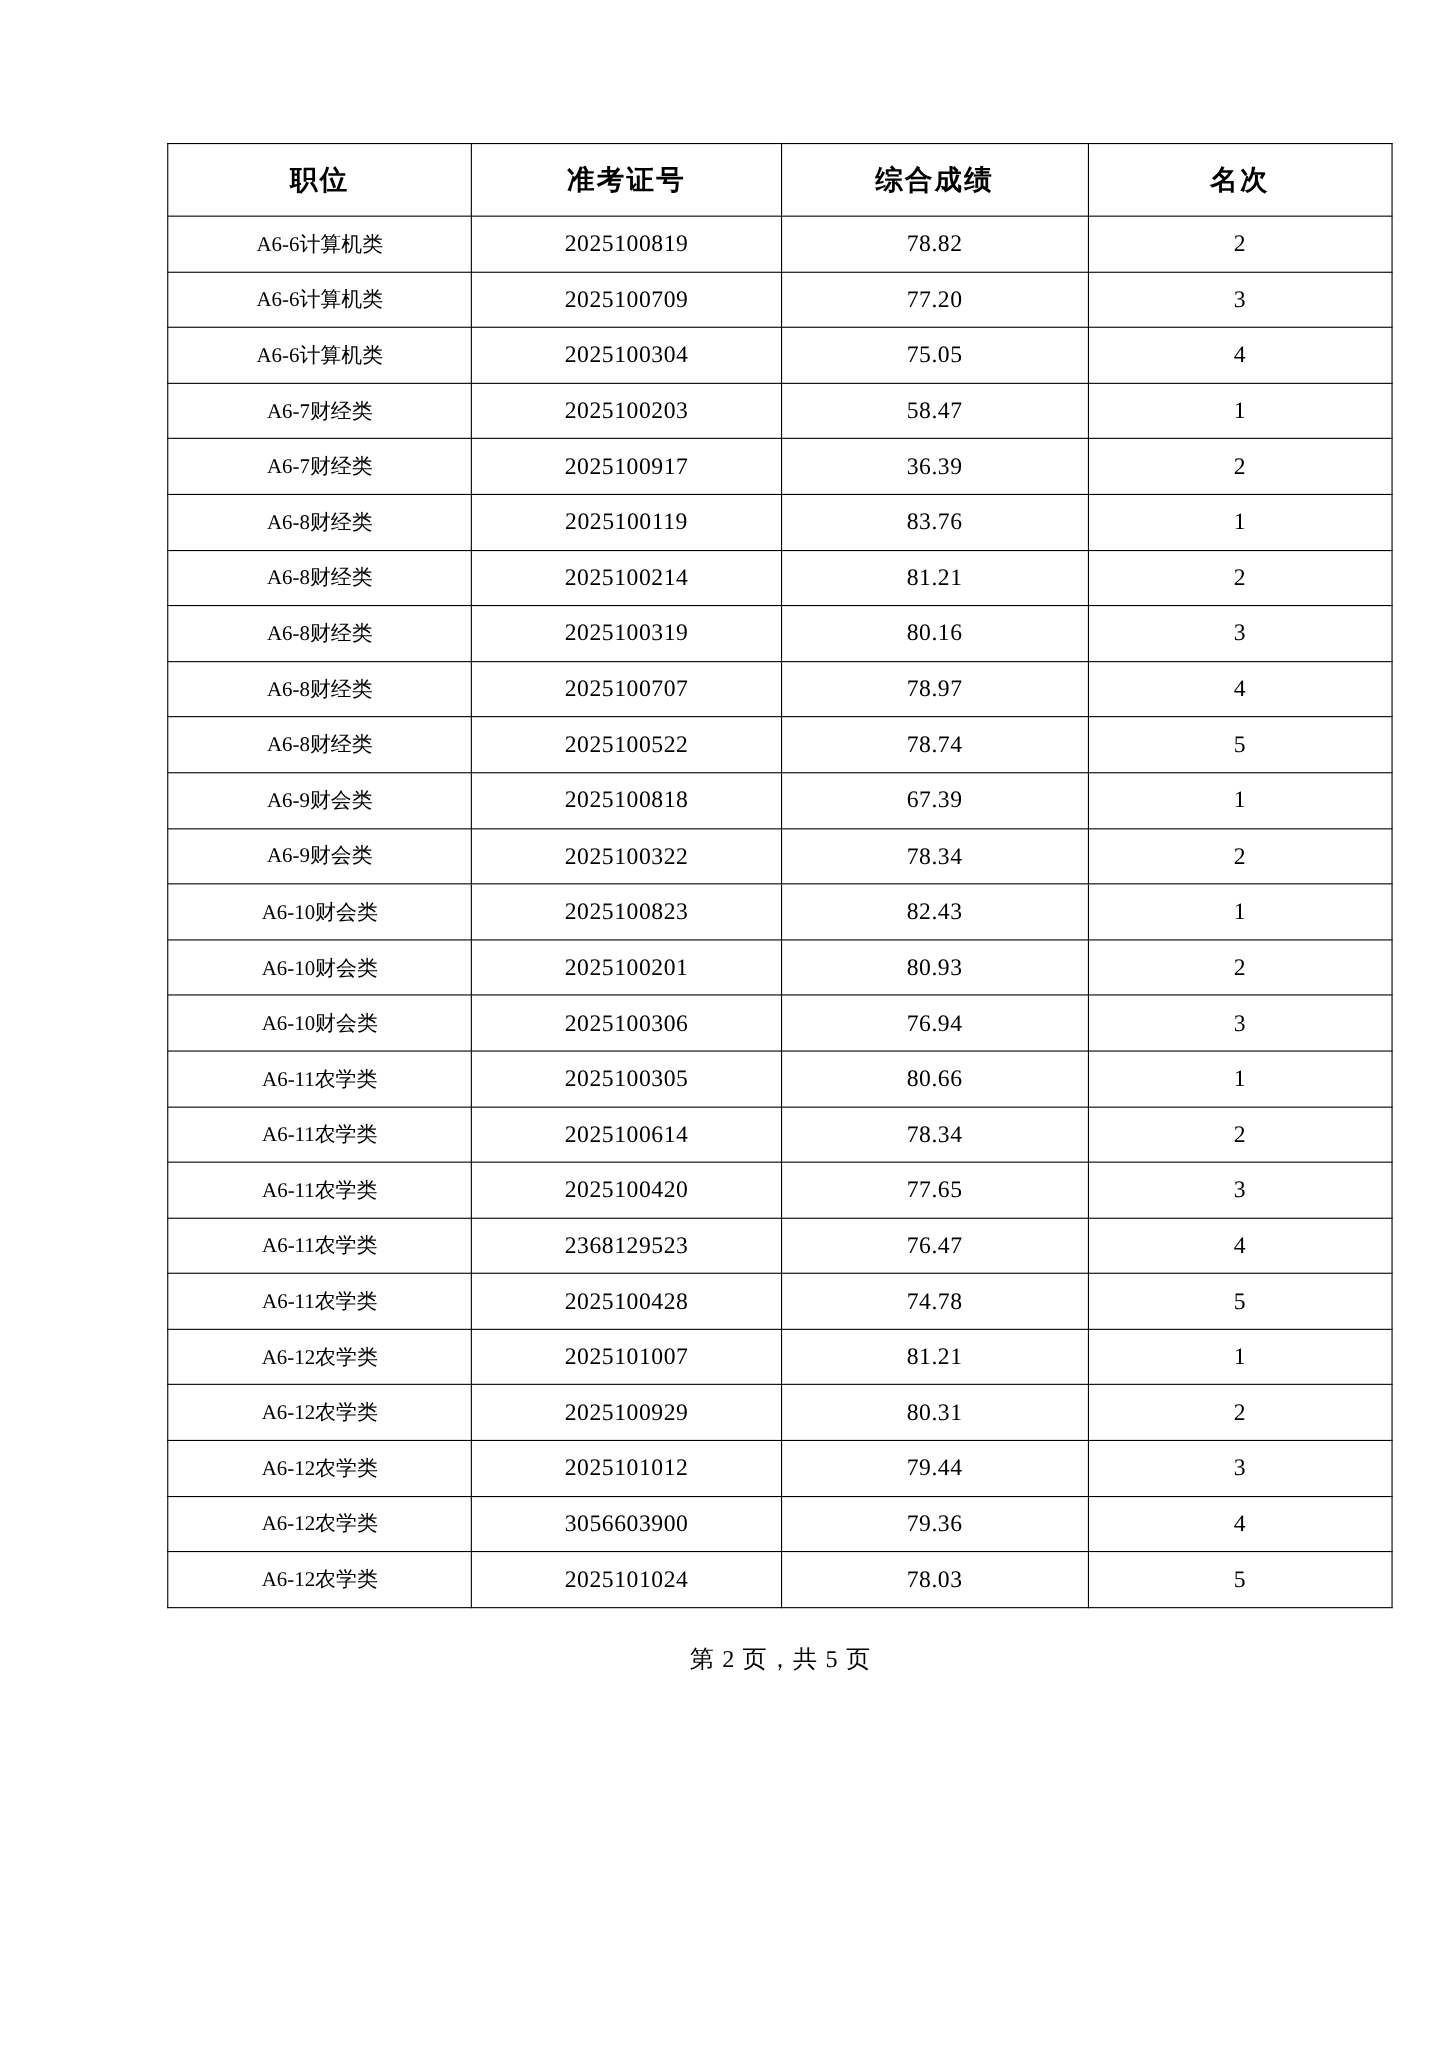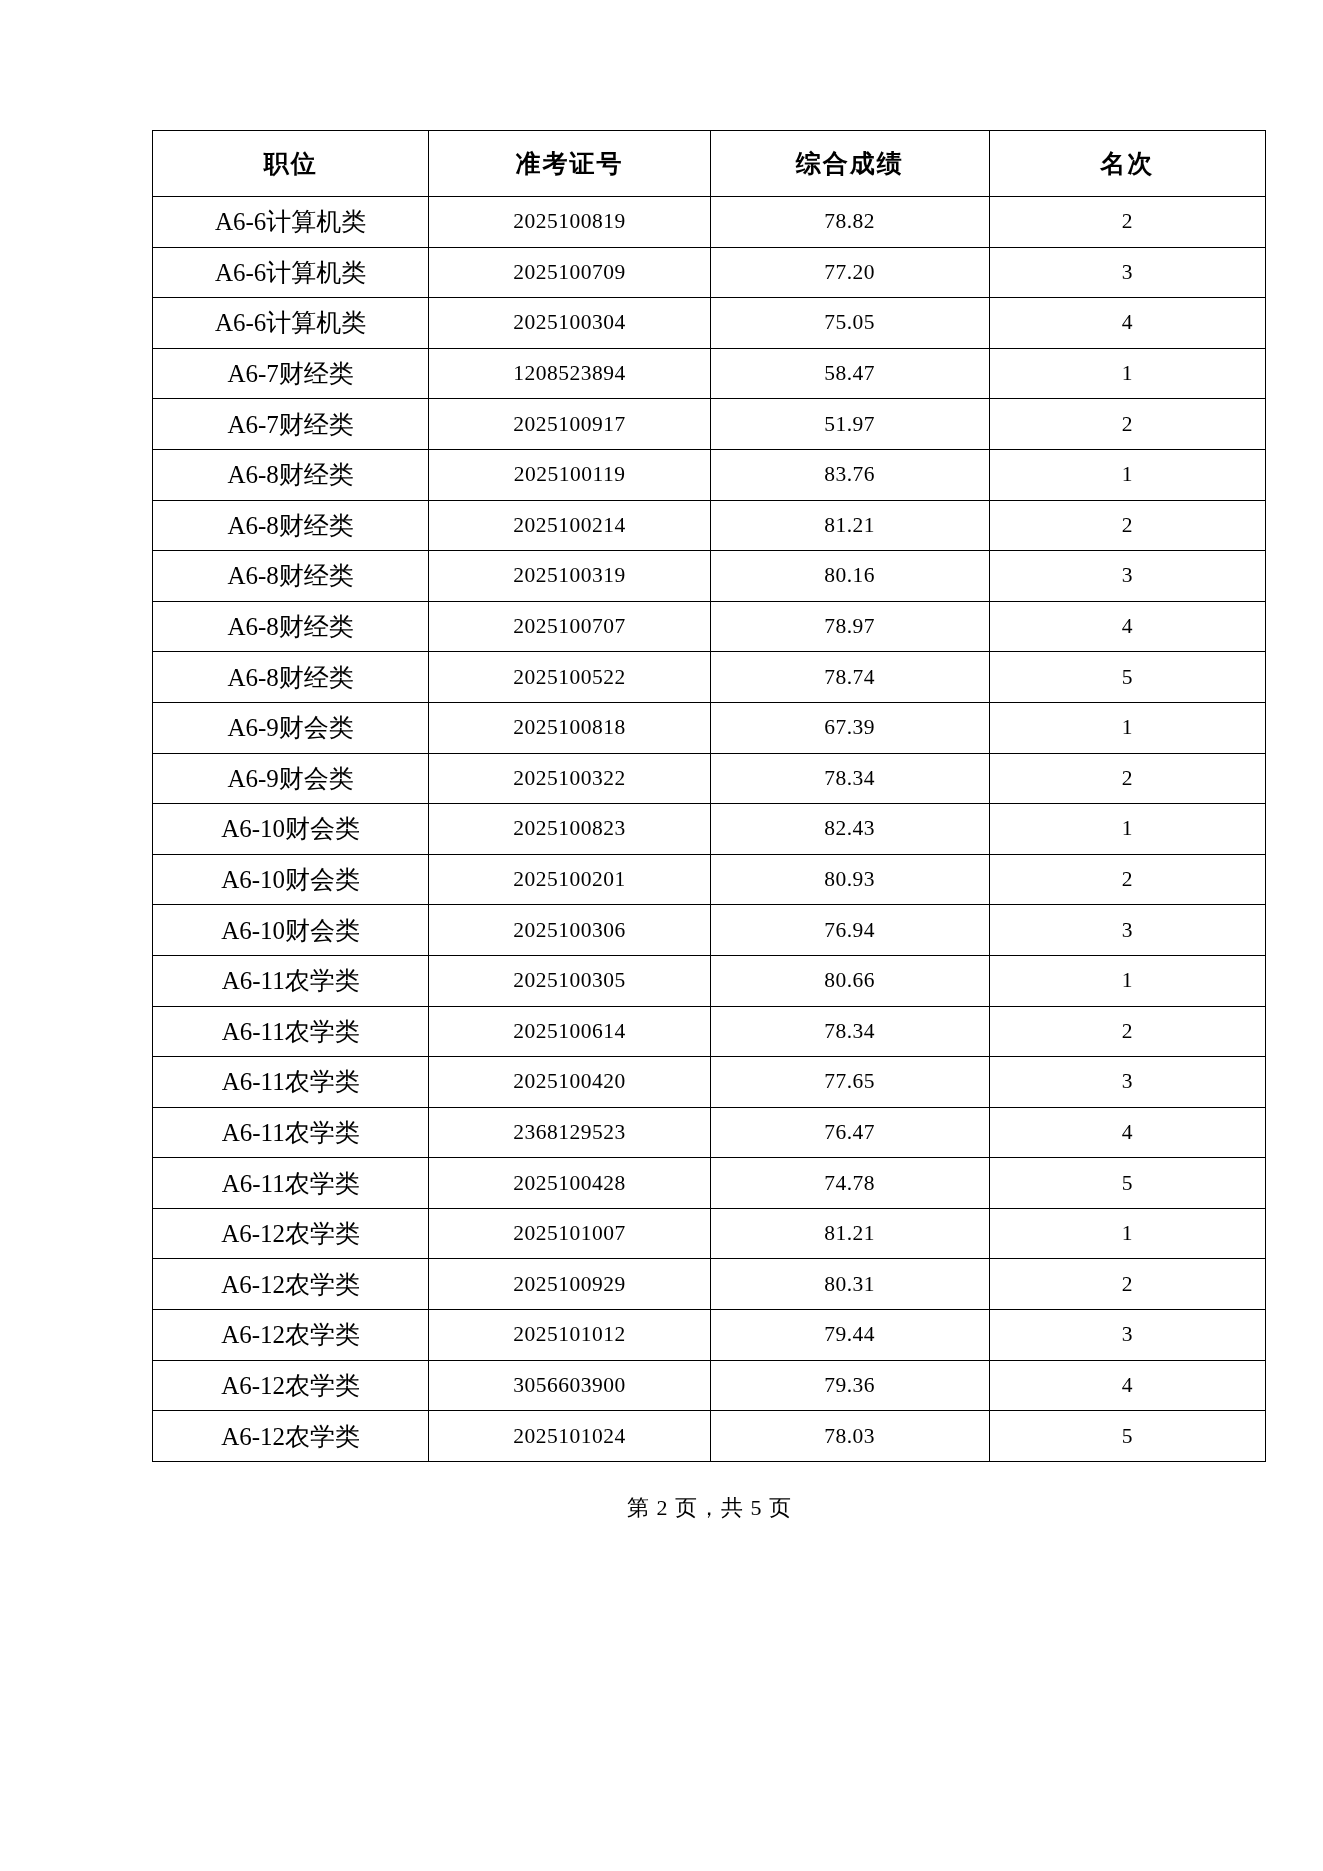--- a/index.html
+++ b/index.html
@@ -51,21 +51,21 @@
     letter-spacing: 0.5px;
   }
   table.result-table thead th {
     height: 65px;
     font-size: 25px;
     font-weight: bold;
     letter-spacing: 2px;
     font-family: "Liberation Serif", "DejaVu Serif", serif;
   }
   table.result-table tbody td.col-pos {
-    font-size: 25px;
+    font-size: 19px;
     letter-spacing: 0px;
   }
   table.result-table tbody td.col-id,
   table.result-table tbody td.col-score,
   table.result-table tbody td.col-rank {
     font-size: 21.5px;
   }
   .footer {
     position: absolute;
     left: 0;
@@ -111,28 +111,28 @@
             <td class="col-rank">3</td>
           </tr>
           <tr>
             <td class="col-pos">A6-6计算机类</td>
             <td class="col-id">2025100304</td>
             <td class="col-score">75.05</td>
             <td class="col-rank">4</td>
           </tr>
           <tr>
             <td class="col-pos">A6-7财经类</td>
-            <td class="col-id">1208523894</td>
+            <td class="col-id">2025100203</td>
             <td class="col-score">58.47</td>
             <td class="col-rank">1</td>
           </tr>
           <tr>
             <td class="col-pos">A6-7财经类</td>
             <td class="col-id">2025100917</td>
-            <td class="col-score">51.97</td>
+            <td class="col-score">36.39</td>
             <td class="col-rank">2</td>
           </tr>
           <tr>
             <td class="col-pos">A6-8财经类</td>
             <td class="col-id">2025100119</td>
             <td class="col-score">83.76</td>
             <td class="col-rank">1</td>
           </tr>
           <tr>
             <td class="col-pos">A6-8财经类</td>

